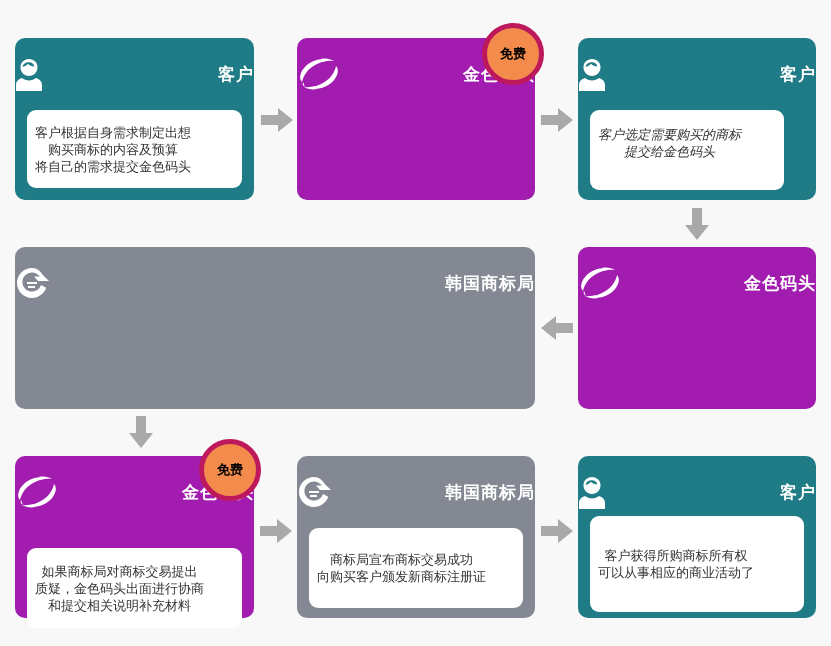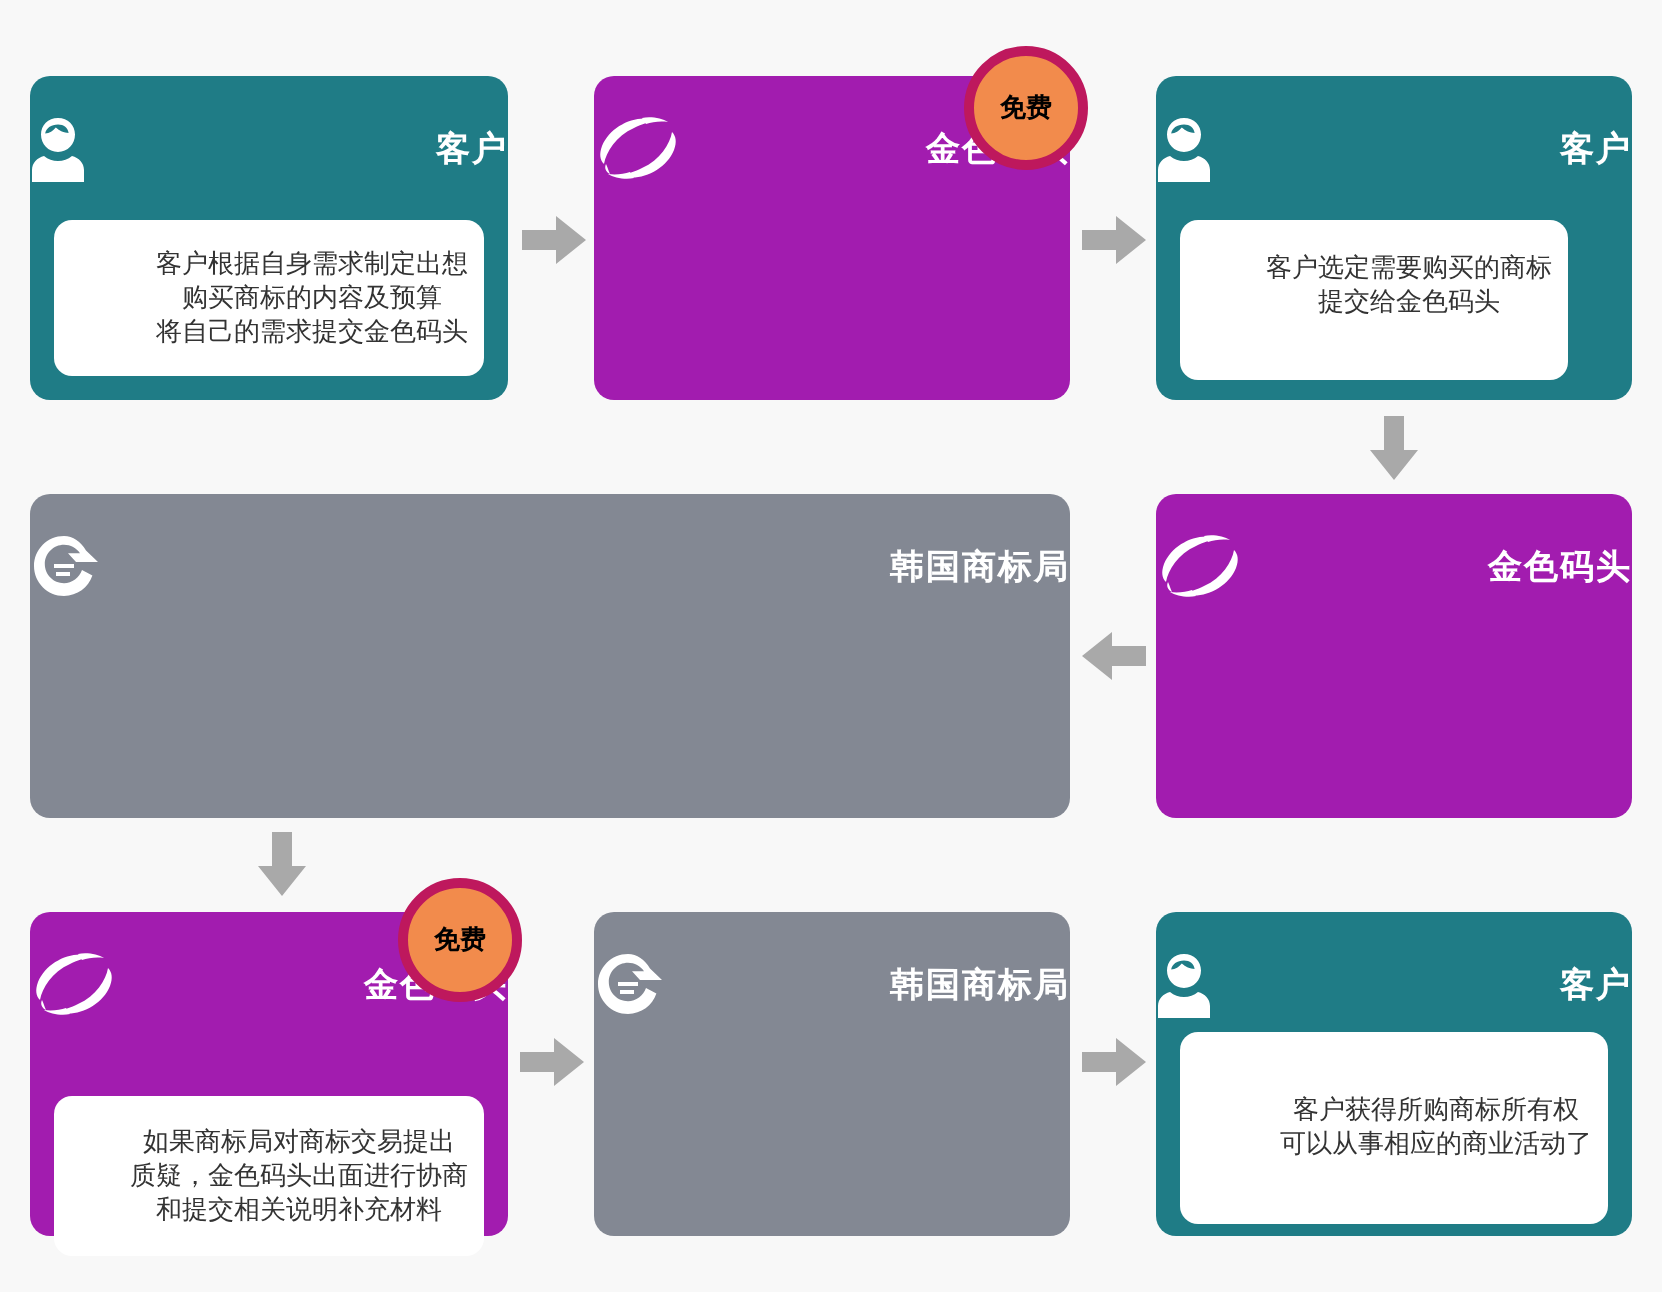--- a/index.html
+++ b/index.html
@@ -17,21 +17,21 @@
   .card-head {
     position: absolute; left: 0; right: 0; top: 0; height: 72px;
     display: flex; align-items: center; justify-content: space-between;
     gap: 8px;
   }
   .card-title {
     color: #ffffff; font-weight: bold; font-size: 17px; letter-spacing: 1px;
   }
   .card-body {
     position: absolute; background: #ffffff; border-radius: 9px;
-    display: flex; align-items: center; justify-content: flex-end;
+    display: flex; align-items: center; justify-content: flex-start;
     text-align: center; box-sizing: border-box; padding: 0 8px;
   }
   .card-body-text {
     color: #333333; font-size: 13px; line-height: 17px; white-space: pre-line;
   }
   .icon { display: inline-block; line-height: 0; }
   .badge {
     position: absolute; width: 62px; height: 62px; border-radius: 50%;
     background: #f28b4c; border: 5px solid #be185d; box-sizing: border-box;
     display: flex; align-items: center; justify-content: center;
@@ -98,21 +98,21 @@
     </svg>
 </div>
 
 <div class="card teal" style="left:578px;top:38px;width:238px;height:162px;">
   <div class="card-head">
     <span class="icon"><svg width="28" height="34">
           <use href="#sym-person"></use>
         </svg></span>
     <span class="card-title">客户</span>
   </div>
-  <div class="card-body" style="left:12px;top:72px;width:194px;height:80px;align-items:flex-start;padding-top:16px;">
+  <div class="card-body" style="left:12px;top:72px;width:194px;height:80px;align-items:flex-start;padding-top:16px;font-style:italic;">
     <span class="card-body-text">客户选定需要购买的商标
 提交给金色码头</span>
   </div>
 </div>
 
 <div class="arrow" style="left:685px;top:208px;">
   <svg width="24" height="32">
       <path d="M7 0h10v17h7L12 32 0 17h7z" fill="#a9a9a9"></path>
     </svg>
 </div>
@@ -168,20 +168,24 @@
     </svg>
 </div>
 
 <div class="card gray" style="left:297px;top:456px;width:238px;height:162px;">
   <div class="card-head">
     <span class="icon"><svg width="36" height="34">
           <use href="#sym-office"></use>
         </svg></span>
     <span class="card-title">韩国商标局</span>
   </div>
+  <div class="card-body" style="left:12px;top:72px;width:214px;height:80px;">
+    <span class="card-body-text">商标局宣布商标交易成功
+向购买客户颁发新商标注册证</span>
+  </div>
 </div>
 
 <div class="arrow" style="left:541px;top:519px;">
   <svg width="32" height="24">
       <path d="M0 7h17V0l15 12-15 12v-7H0z" fill="#a9a9a9"></path>
     </svg>
 </div>
 
 <div class="card teal" style="left:578px;top:456px;width:238px;height:162px;">
   <div class="card-head">

